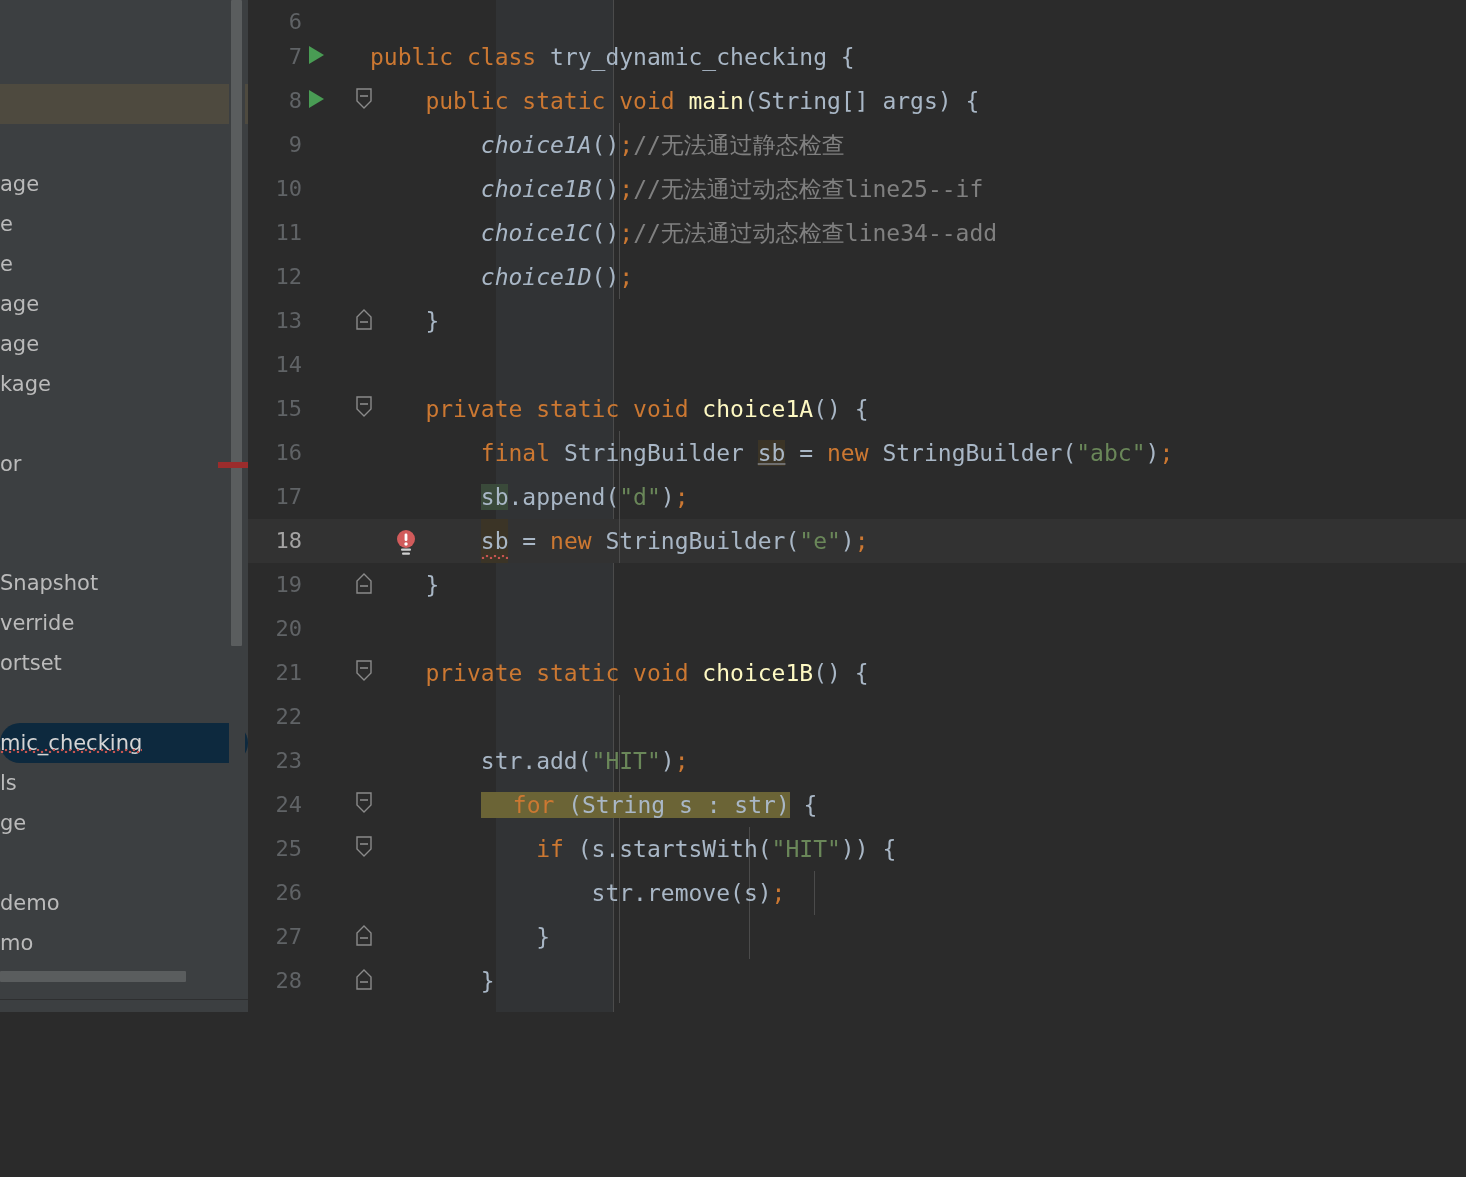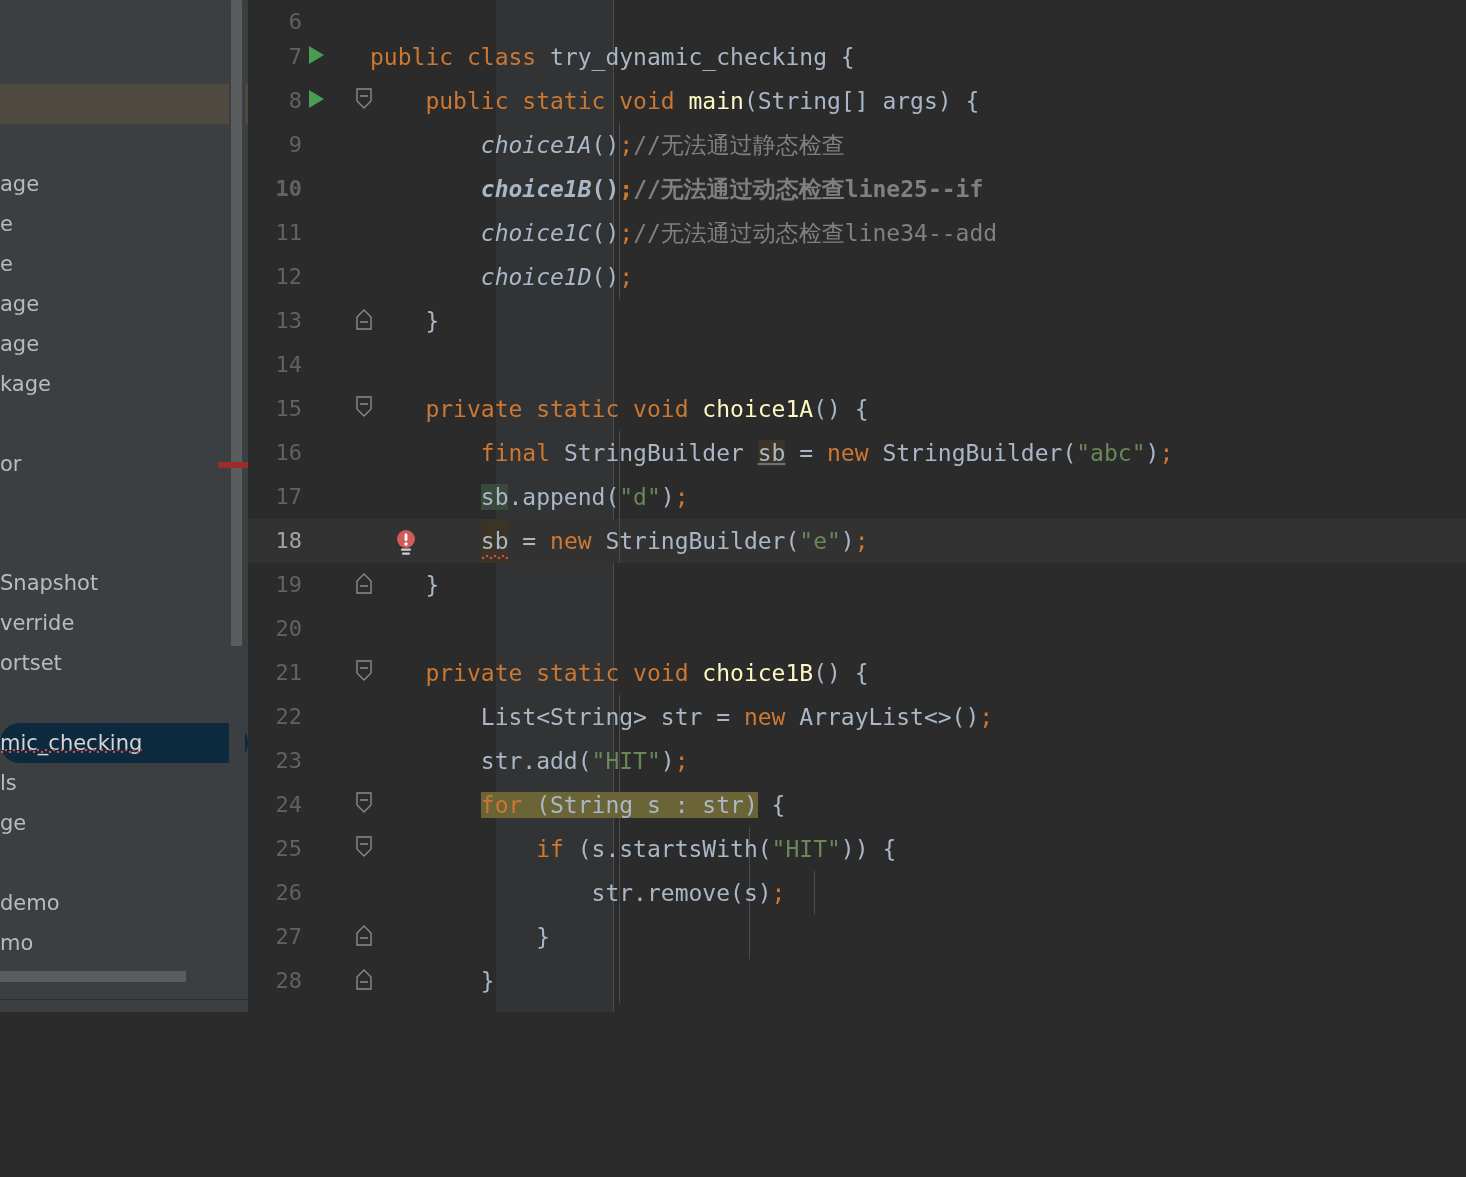--- a/index.html
+++ b/index.html
@@ -106,21 +106,21 @@
   
   .kw  { color: #cc7832; }
   .id  { color: #a9b7c6; }
   .mth { color: #fef9c3; }
   .str { color: #6a8759; }
   .cmt { color: #808080; }
   .sem { color: #cc7832; }
   .it  { font-style: italic; color: #a9b7c6; }
   .fieldhl { background: #3b3426; }
   .usagehl { background: #3a4a3a; }
-  .forhl   { background: #6b6436; }
+  .forhl   { background: #6b6436; padding-left: 32px; }
   .caret {
     display: inline-block; width: 2px; height: 28px; background: #bbbbbb;
     vertical-align: -6px; margin-right: -2px;
   }
   .ulink { text-decoration: underline; text-decoration-color: #6f6f6f; }
   .sqerr {
     position: relative; display: inline-block;
   }
   .sqerr::after {
     content: ""; position: absolute; left: 0; bottom: 4px; width: 100%; height: 4px;
@@ -211,21 +211,21 @@
     <div id="gutter-bg"></div>
     <div id="gutter-sep"></div>
     <div id="editor-lines">
         <div class="code-line" style="position: absolute; left: 0px; top: 0px; width: 1218px;"><div class="gutter-num">6</div><div class="code-text"></div></div>
         <div class="code-line" style="position: absolute; left: 0px; top: 35px; width: 1218px;"><div class="gutter-num">7</div><div class="run-arrow"></div><div class="code-text"><span class="kw">public </span><span class="kw">class </span><span class="id">try_dynamic_checking </span><span class="id">{</span></div></div>
         <div class="code-line" style="position: absolute; left: 0px; top: 79px; width: 1218px;"><div class="gutter-num">8</div><div class="run-arrow"></div><div class="fold"><svg width="16" height="22" viewBox="0 0 16 22">
               <path d="M1 1 H15 V13 L8 20 L1 13 Z" fill="none" stroke="#8a8a8a" stroke-width="1.4"></path>
               <line x1="4" y1="8" x2="12" y2="8" stroke="#8a8a8a" stroke-width="1.6"></line>
             </svg></div><div class="code-text"><span class="id">    </span><span class="kw">public </span><span class="kw">static </span><span class="kw">void </span><span class="mth">main</span><span class="id">(String[] args) {</span></div></div>
         <div class="code-line" style="position: absolute; left: 0px; top: 123px; width: 1218px;"><div class="gutter-num">9</div><div class="indent-guide" style="left: 371px;"></div><div class="code-text"><span class="id">        </span><span class="it">choice1A</span><span class="id">()</span><span class="sem">;</span><span class="cmt">//无法通过静态检查</span></div></div>
-        <div class="code-line" style="position: absolute; left: 0px; top: 167px; width: 1218px; font-weight: bold;"><div class="gutter-num">10</div><div class="indent-guide" style="left: 371px;"></div><div class="code-text"><span class="id">        </span><span class="it">choice1B</span><span class="id">()</span><span class="sem">;</span><span class="cmt">//无法通过动态检查line25--if</span></div></div>
+        <div class="code-line" style="position: absolute; left: 0px; top: 167px; width: 1218px;"><div class="gutter-num">10</div><div class="indent-guide" style="left: 371px;"></div><div class="code-text"><span class="id">        </span><span class="it">choice1B</span><span class="id">()</span><span class="sem">;</span><span class="cmt">//无法通过动态检查line25--if</span></div></div>
         <div class="code-line" style="position: absolute; left: 0px; top: 211px; width: 1218px;"><div class="gutter-num">11</div><div class="indent-guide" style="left: 371px;"></div><div class="code-text"><span class="id">        </span><span class="it">choice1C</span><span class="id">()</span><span class="sem">;</span><span class="cmt">//无法通过动态检查line34--add</span></div></div>
         <div class="code-line" style="position: absolute; left: 0px; top: 255px; width: 1218px;"><div class="gutter-num">12</div><div class="indent-guide" style="left: 371px;"></div><div class="code-text"><span class="id">        </span><span class="it">choice1D</span><span class="id">()</span><span class="sem">;</span></div></div>
         <div class="code-line" style="position: absolute; left: 0px; top: 299px; width: 1218px;"><div class="gutter-num">13</div><div class="fold"><svg width="16" height="22" viewBox="0 0 16 22">
               <path d="M1 21 H15 V9 L8 2 L1 9 Z" fill="none" stroke="#8a8a8a" stroke-width="1.4"></path>
               <line x1="4" y1="14" x2="12" y2="14" stroke="#8a8a8a" stroke-width="1.6"></line>
             </svg></div><div class="code-text"><span class="id">    }</span></div></div>
         <div class="code-line" style="position: absolute; left: 0px; top: 343px; width: 1218px;"><div class="gutter-num">14</div><div class="code-text"></div></div>
         <div class="code-line" style="position: absolute; left: 0px; top: 387px; width: 978px;"><div class="gutter-num">15</div><div class="fold"><svg width="16" height="22" viewBox="0 0 16 22">
               <path d="M1 1 H15 V13 L8 20 L1 13 Z" fill="none" stroke="#8a8a8a" stroke-width="1.4"></path>
               <line x1="4" y1="8" x2="12" y2="8" stroke="#8a8a8a" stroke-width="1.6"></line>
@@ -241,21 +241,21 @@
             </svg></div><div class="indent-guide" style="left: 371px;"></div><div class="code-text"><span class="id">        </span><span class="caret"></span><span class="fieldhl id sqerr">sb</span><span class="id"> = </span><span class="kw">new </span><span class="id">StringBuilder(</span><span class="str">"e"</span><span class="id">)</span><span class="sem">;</span></div></div>
         <div class="code-line" style="position: absolute; left: 0px; top: 563px; width: 1218px;"><div class="gutter-num">19</div><div class="fold"><svg width="16" height="22" viewBox="0 0 16 22">
               <path d="M1 21 H15 V9 L8 2 L1 9 Z" fill="none" stroke="#8a8a8a" stroke-width="1.4"></path>
               <line x1="4" y1="14" x2="12" y2="14" stroke="#8a8a8a" stroke-width="1.6"></line>
             </svg></div><div class="code-text"><span class="id">    }</span></div></div>
         <div class="code-line" style="position: absolute; left: 0px; top: 607px; width: 1218px;"><div class="gutter-num">20</div><div class="code-text"></div></div>
         <div class="code-line" style="position: absolute; left: 0px; top: 651px; width: 1218px;"><div class="gutter-num">21</div><div class="fold"><svg width="16" height="22" viewBox="0 0 16 22">
               <path d="M1 1 H15 V13 L8 20 L1 13 Z" fill="none" stroke="#8a8a8a" stroke-width="1.4"></path>
               <line x1="4" y1="8" x2="12" y2="8" stroke="#8a8a8a" stroke-width="1.6"></line>
             </svg></div><div class="code-text"><span class="id">    </span><span class="kw">private </span><span class="kw">static </span><span class="kw">void </span><span class="mth">choice1B</span><span class="id">() {</span></div></div>
-        <div class="code-line" style="position: absolute; left: 0px; top: 695px; width: 1218px;"><div class="gutter-num">22</div><div class="indent-guide" style="left: 371px;"></div><div class="code-text"><span class="id">        </span><span class="id">List&lt;String&gt; str = </span><span class="kw">new </span><span class="id">ArrayList&lt;&gt;()</span><span class="sem">;</span></div></div>
+        <div class="code-line" style="position: absolute; left: 0px; top: 695px; width: 1218px;"><div class="gutter-num">22</div><div class="indent-guide" style="left: 371px;"></div></div>
         <div class="code-line" style="position: absolute; left: 0px; top: 739px; width: 1218px;"><div class="gutter-num">23</div><div class="indent-guide" style="left: 371px;"></div><div class="code-text"><span class="id">        </span><span class="id">str.add(</span><span class="str">"HIT"</span><span class="id">)</span><span class="sem">;</span></div></div>
         <div class="code-line" style="position: absolute; left: 0px; top: 783px; width: 1218px;"><div class="gutter-num">24</div><div class="fold"><svg width="16" height="22" viewBox="0 0 16 22">
               <path d="M1 1 H15 V13 L8 20 L1 13 Z" fill="none" stroke="#8a8a8a" stroke-width="1.4"></path>
               <line x1="4" y1="8" x2="12" y2="8" stroke="#8a8a8a" stroke-width="1.6"></line>
             </svg></div><div class="indent-guide" style="left: 371px;"></div><div class="code-text"><span class="id">        </span><span class="forhl"><span class="kw">for</span><span class="id"> (String s : str)</span></span><span class="id"> {</span></div></div>
         <div class="code-line" style="position: absolute; left: 0px; top: 827px; width: 1218px;"><div class="gutter-num">25</div><div class="fold"><svg width="16" height="22" viewBox="0 0 16 22">
               <path d="M1 1 H15 V13 L8 20 L1 13 Z" fill="none" stroke="#8a8a8a" stroke-width="1.4"></path>
               <line x1="4" y1="8" x2="12" y2="8" stroke="#8a8a8a" stroke-width="1.6"></line>
             </svg></div><div class="indent-guide" style="left: 371px;"></div><div class="indent-guide" style="left: 501px;"></div><div class="code-text"><span class="id">            </span><span class="kw">if</span><span class="id"> (s.startsWith(</span><span class="str">"HIT"</span><span class="id">)) {</span></div></div>
         <div class="code-line" style="position: absolute; left: 0px; top: 871px; width: 1218px;"><div class="gutter-num">26</div><div class="indent-guide" style="left: 371px;"></div><div class="indent-guide" style="left: 501px;"></div><div class="indent-guide" style="left: 566px;"></div><div class="code-text"><span class="id">                </span><span class="id">str.remove(s)</span><span class="sem">;</span></div></div>

